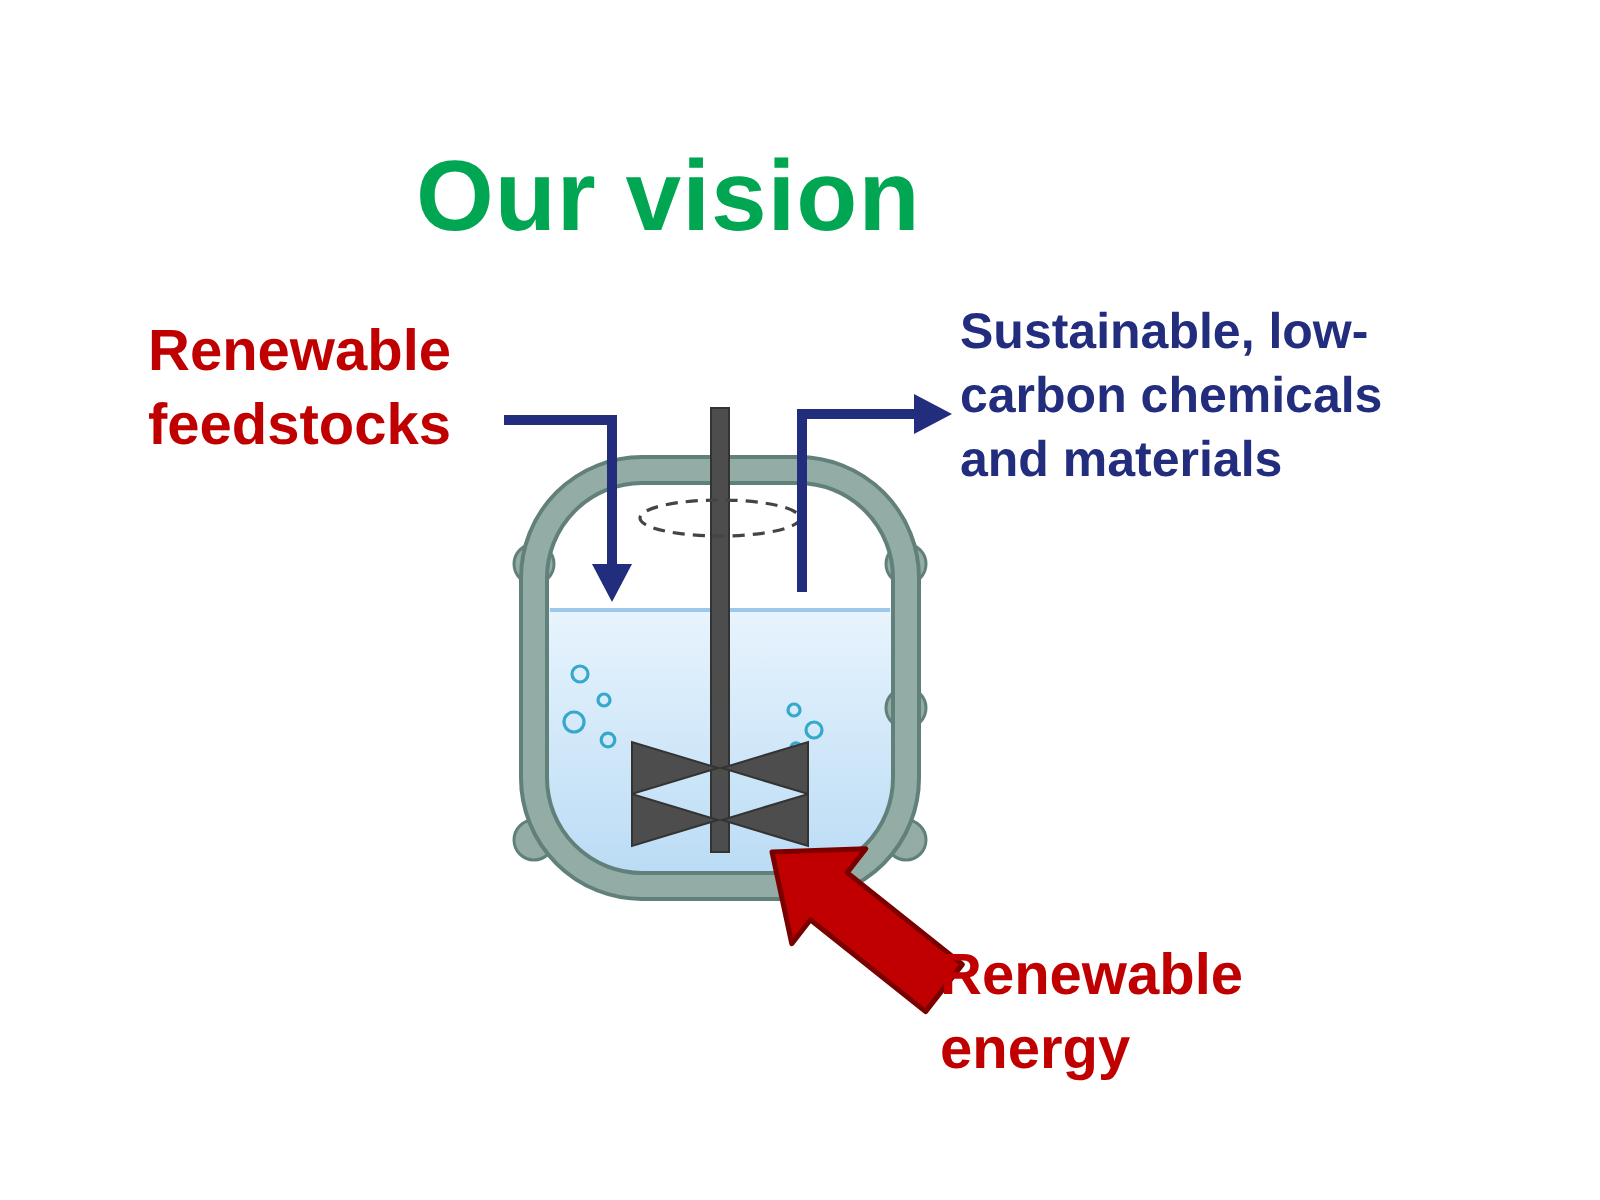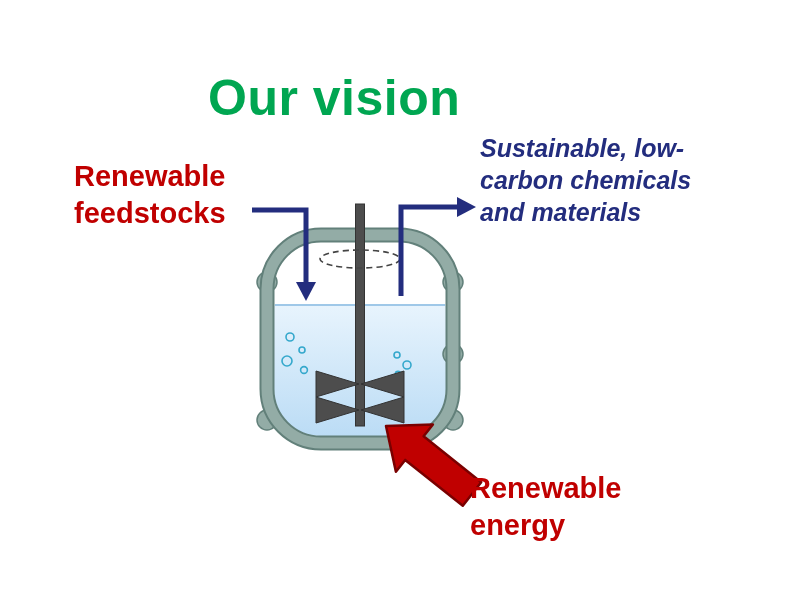--- a/index.html
+++ b/index.html
@@ -37,24 +37,23 @@
     letter-spacing: 0.5px;
   }
   .feedstocks {
     left: 74px;
     top: 134px;
     font-size: 29px;
     color: #C00000;
   }
   .products {
     left: 480px;
-    top: 108px;
+    top: 126px;
     font-size: 25px;
     color: #232D7E;
-    font-style: italic;
   }
   .energy {
     left: 470px;
     top: 446px;
     font-size: 29px;
     color: #C00000;
   }
 </style>
 </head>
 <body>

